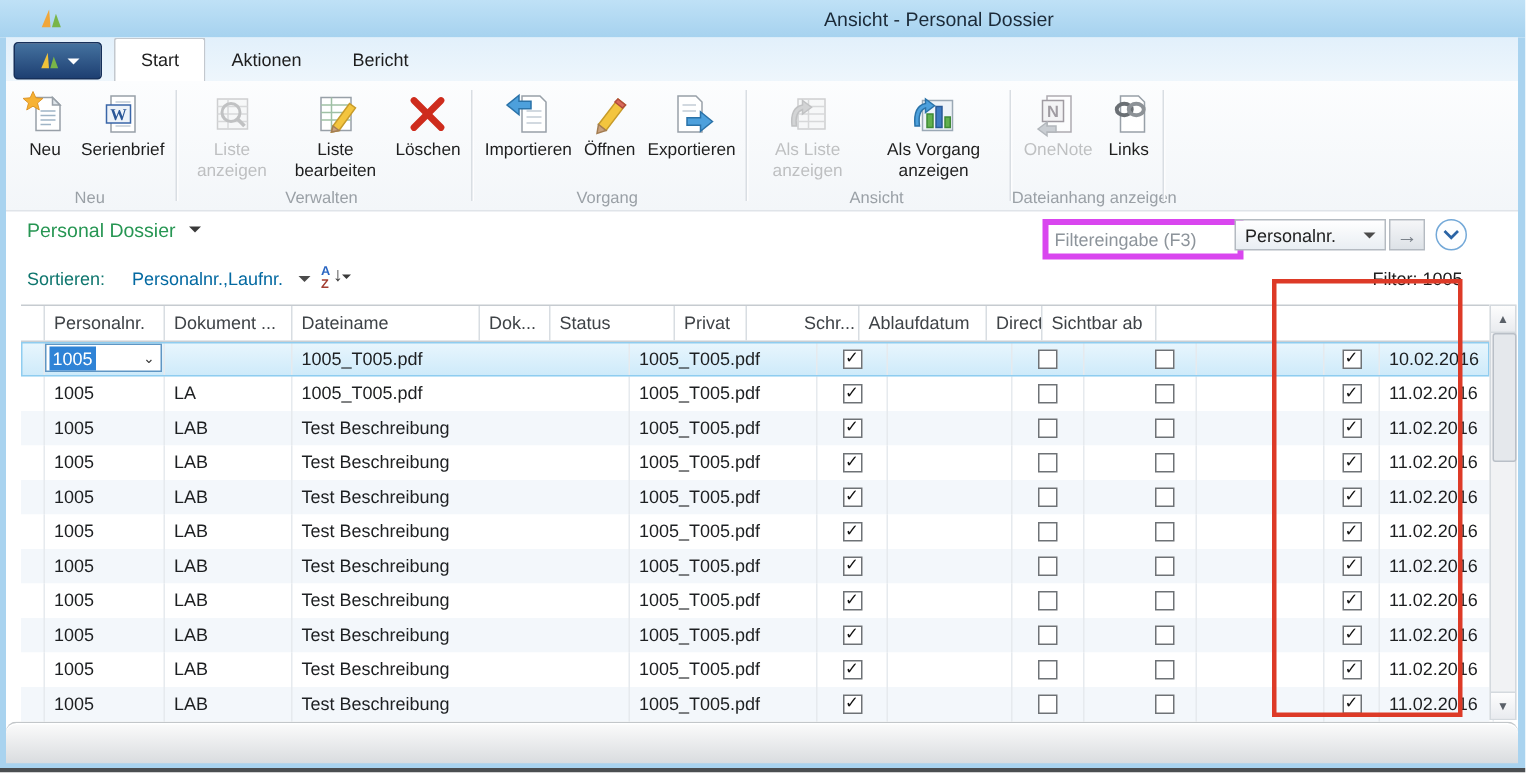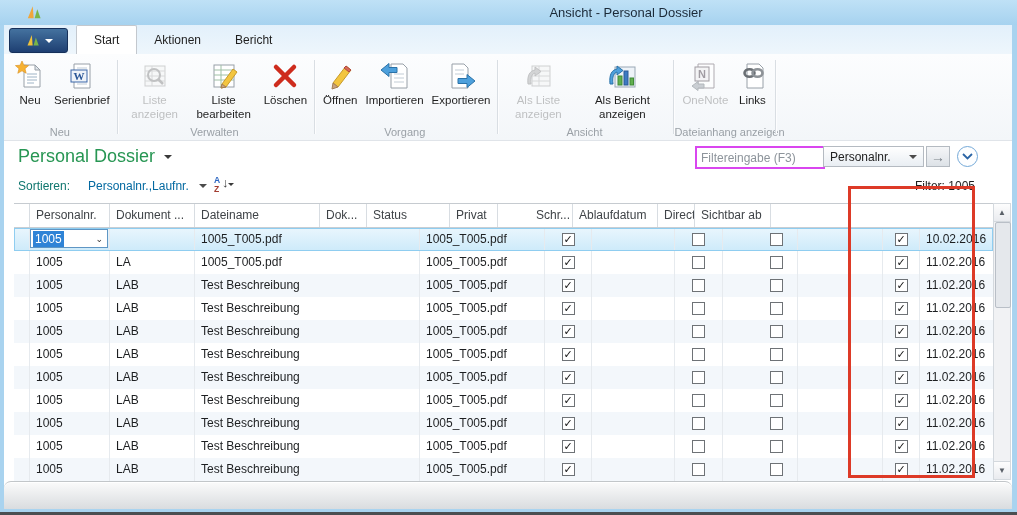--- a/index.html
+++ b/index.html
@@ -66,27 +66,27 @@
   .rbtn .ricon{width:32px;height:32px;display:block;margin-bottom:2px;}
   .rbtn .rlabel{
     font-size:11.5px;color:#1f1f1f;text-align:center;line-height:1.18;white-space:pre-line;
   }
   .rbtn.disabled{filter:grayscale(.85);opacity:.55;cursor:default;}
   .rbtn.disabled .rlabel{color:#8d9398;}
   .w44{max-width:46px}.w62{max-width:64px}.w56{max-width:58px}.w84{max-width:88px}
 
   
   .page-title{
-    position:absolute;left:18px;top:146px;font-size:18px;color:#279653;cursor:pointer;
+    position:absolute;left:18px;top:146px;font-size:13px;color:#279653;cursor:pointer;
   }
   .page-title .tcaret{display:inline-block;margin-left:9px;vertical-align:3px;
     width:0;height:0;border-left:4px solid transparent;border-right:4px solid transparent;border-top:4px solid #3a3a3a;}
   .filter-input{
     position:absolute;left:695px;top:146px;width:118px;height:19px;
-    border:2px solid #d946ef;font-size:12px;color:#333;padding:0 4px;
+    border:4px solid #d946ef;font-size:12px;color:#333;padding:0 4px;
     font-family:"Liberation Sans","DejaVu Sans",sans-serif;outline:none;
   }
   .filter-input::placeholder{color:#8d949b;opacity:1;}
   .filter-dropdown{
     position:absolute;left:823px;top:146px;width:101px;height:21px;box-sizing:border-box;
     background:linear-gradient(#ffffff,#e9eef3);border:1px solid #b4bac1;
     font-size:12px;color:#222;display:flex;align-items:center;padding:0 6px;cursor:pointer;
   }
   .filter-dropdown .dcaret{margin-left:auto;width:0;height:0;border-left:4px solid transparent;border-right:4px solid transparent;border-top:4px solid #4b4b4b;}
   .go-button{
@@ -276,37 +276,37 @@
         <span class="rlabel w56">Löschen</span>
       </div>
     </div>
     <div class="rgroup-label">Verwalten</div>
   </div>
 
   <div class="rgroup">
     <div class="rbuttons">
       <div class="rbtn">
         <svg class="ricon" viewBox="0 0 32 32">
-          <path d="M9 23 L22 6 L27 10 L14 27 Z" fill="#f3c53f" stroke="#c79b2a"></path>
-          <path d="M22 6 L27 10 L25 12 L20 8 Z" fill="#d96a5a" stroke="#b04a3c"></path>
-          <path d="M9 23 L14 27 L8 29 Z" fill="#caa27e" stroke="#a37d52"></path>
-        </svg>
-        <span class="rlabel w44">Öffnen</span>
-      </div>
-      <div class="rbtn">
-        <svg class="ricon" viewBox="0 0 32 32">
           <path d="M12 4 h12 l4 4 v20 H12 Z" fill="#fff" stroke="#98a0a8"></path>
           <g stroke="#c3cdd6">
               <line x1="15" y1="14" x2="25" y2="14"></line>
               <line x1="15" y1="18" x2="25" y2="18"></line>
               <line x1="15" y1="22" x2="25" y2="22"></line>
             </g>
           <path d="M2 10 L10 3.5 V7.5 H18 V12.5 H10 V16.5 Z" fill="#4da0dc" stroke="#2a72a8"></path>
         </svg>
         <span class="rlabel">Importieren</span>
+      </div>
+      <div class="rbtn">
+        <svg class="ricon" viewBox="0 0 32 32">
+          <path d="M9 23 L22 6 L27 10 L14 27 Z" fill="#f3c53f" stroke="#c79b2a"></path>
+          <path d="M22 6 L27 10 L25 12 L20 8 Z" fill="#d96a5a" stroke="#b04a3c"></path>
+          <path d="M9 23 L14 27 L8 29 Z" fill="#caa27e" stroke="#a37d52"></path>
+        </svg>
+        <span class="rlabel w44">Öffnen</span>
       </div>
       <div class="rbtn">
         <svg class="ricon" viewBox="0 0 32 32">
           <path d="M7 4 h12 l4 4 v20 H7 Z" fill="#fff" stroke="#98a0a8"></path>
           <g stroke="#c3cdd6">
               <line x1="10" y1="10" x2="19" y2="10"></line>
               <line x1="10" y1="14" x2="19" y2="14"></line>
             </g>
           <path d="M30 21 L22 14.5 V18.5 H13 V23.5 H22 V27.5 Z" fill="#4da0dc" stroke="#2a72a8"></path>
         </svg>
@@ -332,21 +332,21 @@
         <span class="rlabel w62">Als Liste anzeigen</span>
       </div>
       <div class="rbtn">
         <svg class="ricon" viewBox="0 0 32 32">
           <rect x="9" y="7" width="20" height="20" fill="#eef3f8" stroke="#9aa8b5"></rect>
           <rect x="12" y="16" width="4" height="9" fill="#62b04e" stroke="#3f8a36"></rect>
           <rect x="18" y="11" width="4" height="14" fill="#3d7ac2" stroke="#2a5a96"></rect>
           <rect x="24" y="18" width="3.5" height="7" fill="#62b04e" stroke="#3f8a36"></rect>
           <path d="M4 24 C3 14 6 10 11 9 L11 6 L17 10.5 L11 15 L11 12 C8 13 6 16 7 24 Z" fill="#4da0dc" stroke="#2a72a8"></path>
         </svg>
-        <span class="rlabel w84">Als Bericht anzeigen</span>
+        <span class="rlabel w84">Als Vorgang anzeigen</span>
       </div>
     </div>
     <div class="rgroup-label">Ansicht</div>
   </div>
 
   <div class="rgroup">
     <div class="rbuttons">
       <div class="rbtn disabled">
         <svg class="ricon" viewBox="0 0 32 32">
           <path d="M9 4 h16 v24 H9 Z" fill="#fff" stroke="#8f5d9b"></path>

